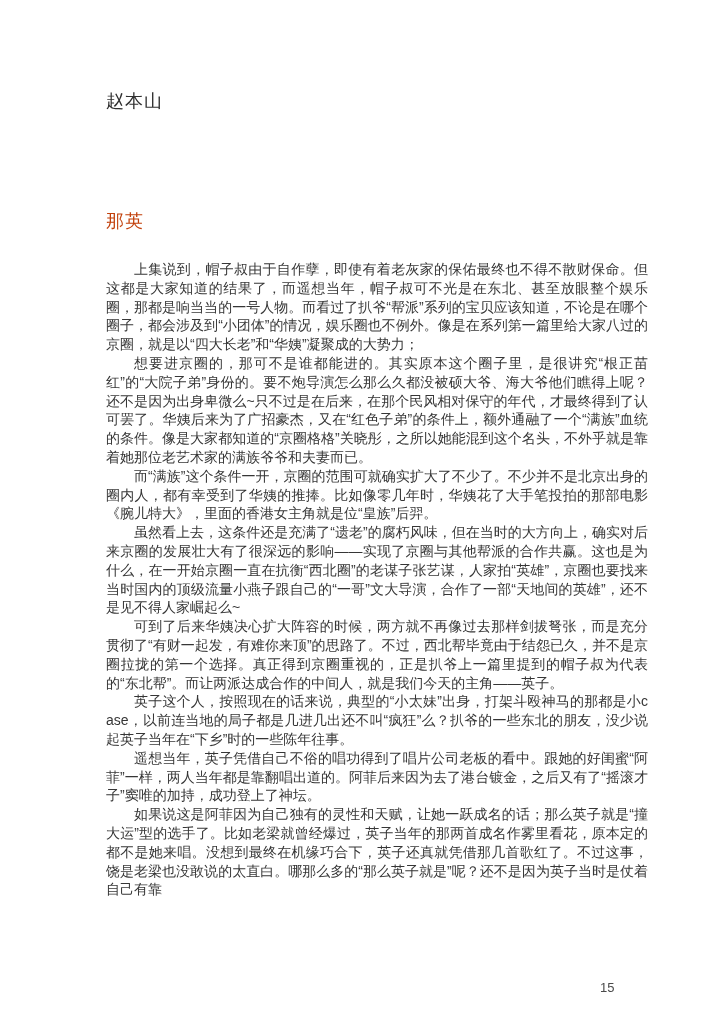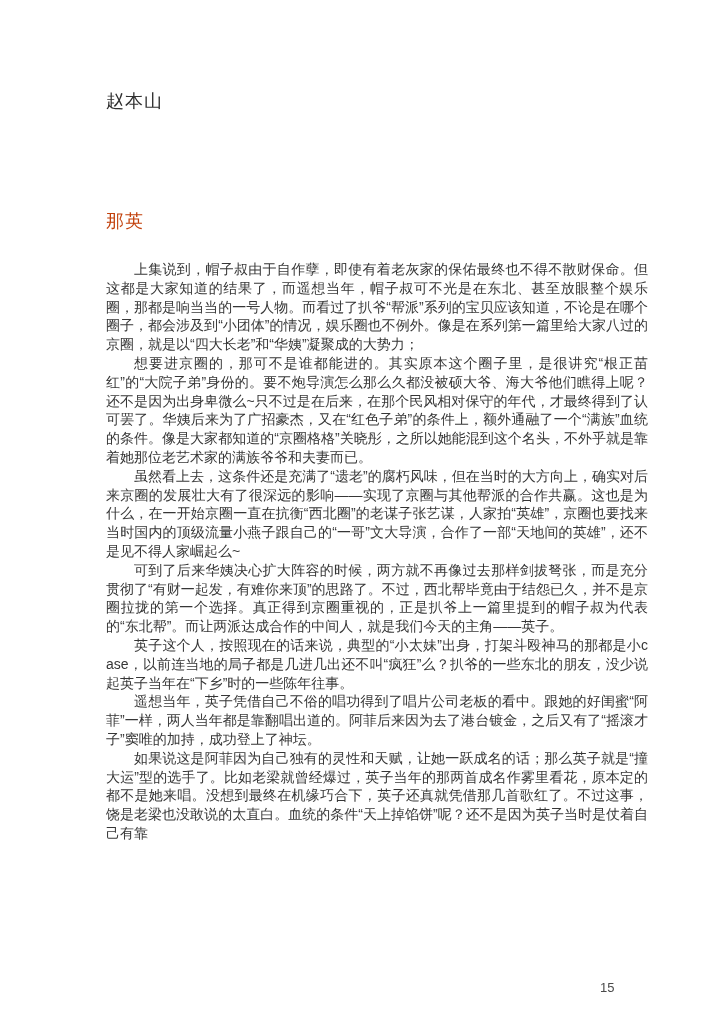--- a/index.html
+++ b/index.html
@@ -58,20 +58,21 @@
 </style>
 </head>
 <body>
 
 <div class="page">
   <div class="top-heading">赵本山</div>
   <div class="section-heading">那英</div>
   <div class="article-body">
     <p>上集说到，帽子叔由于自作孽，即使有着老灰家的保佑最终也不得不散财保命。但这都是大家知道的结果了，而遥想当年，帽子叔可不光是在东北、甚至放眼整个娱乐圈，那都是响当当的一号人物。而看过了扒爷“帮派”系列的宝贝应该知道，不论是在哪个圈子，都会涉及到“小团体”的情况，娱乐圈也不例外。像是在系列第一篇里给大家八过的京圈，就是以“四大长老”和“华姨”凝聚成的大势力；</p>
     <p>想要进京圈的，那可不是谁都能进的。其实原本这个圈子里，是很讲究“根正苗红”的“大院子弟”身份的。要不炮导演怎么那么久都没被硕大爷、海大爷他们瞧得上呢？还不是因为出身卑微么~只不过是在后来，在那个民风相对保守的年代，才最终得到了认可罢了。华姨后来为了广招豪杰，又在“红色子弟”的条件上，额外通融了一个“满族”血统的条件。像是大家都知道的“京圈格格”关晓彤，之所以她能混到这个名头，不外乎就是靠着她那位老艺术家的满族爷爷和夫妻而已。</p>
+    <p>而“满族”这个条件一开，京圈的范围可就确实扩大了不少了。不少并不是北京出身的圈内人，都有幸受到了华姨的推捧。比如像零几年时，华姨花了大手笔投拍的那部电影《腕儿特大》，里面的香港女主角就是位“皇族”后羿。</p>
     <p>虽然看上去，这条件还是充满了“遗老”的腐朽风味，但在当时的大方向上，确实对后来京圈的发展壮大有了很深远的影响——实现了京圈与其他帮派的合作共赢。这也是为什么，在一开始京圈一直在抗衡“西北圈”的老谋子张艺谋，人家拍“英雄”，京圈也要找来当时国内的顶级流量小燕子跟自己的“一哥”文大导演，合作了一部“天地间的英雄”，还不是见不得人家崛起么~</p>
     <p>可到了后来华姨决心扩大阵容的时候，两方就不再像过去那样剑拔弩张，而是充分贯彻了“有财一起发，有难你来顶”的思路了。不过，西北帮毕竟由于结怨已久，并不是京圈拉拢的第一个选择。真正得到京圈重视的，正是扒爷上一篇里提到的帽子叔为代表的“东北帮”。而让两派达成合作的中间人，就是我们今天的主角——英子。</p>
     <p>英子这个人，按照现在的话来说，典型的“小太妹”出身，打架斗殴神马的那都是小case，以前连当地的局子都是几进几出还不叫“疯狂”么？扒爷的一些东北的朋友，没少说起英子当年在“下乡”时的一些陈年往事。</p>
     <p>遥想当年，英子凭借自己不俗的唱功得到了唱片公司老板的看中。跟她的好闺蜜“阿菲”一样，两人当年都是靠翻唱出道的。阿菲后来因为去了港台镀金，之后又有了“摇滚才子”窦唯的加持，成功登上了神坛。</p>
-    <p>如果说这是阿菲因为自己独有的灵性和天赋，让她一跃成名的话；那么英子就是“撞大运”型的选手了。比如老梁就曾经爆过，英子当年的那两首成名作雾里看花，原本定的都不是她来唱。没想到最终在机缘巧合下，英子还真就凭借那几首歌红了。不过这事，饶是老梁也没敢说的太直白。血统的条件“天上掉馅饼”呢？还不是因为英子当时是仗着自己有靠</p>
+    <p>如果说这是阿菲因为自己独有的灵性和天赋，让她一跃成名的话；那么英子就是“撞大运”型的选手了。比如老梁就曾经爆过，英子当年的那两首成名作雾里看花，原本定的都不是她来唱。没想到最终在机缘巧合下，英子还真就凭借那几首歌红了。不过这事，饶是老梁也没敢说的太直白。哪那么多的“那么英子就是”呢？还不是因为英子当时是仗着自己有靠</p>
   </div>
   <div class="page-number">15</div>
 </div>
 
 </body></html>

